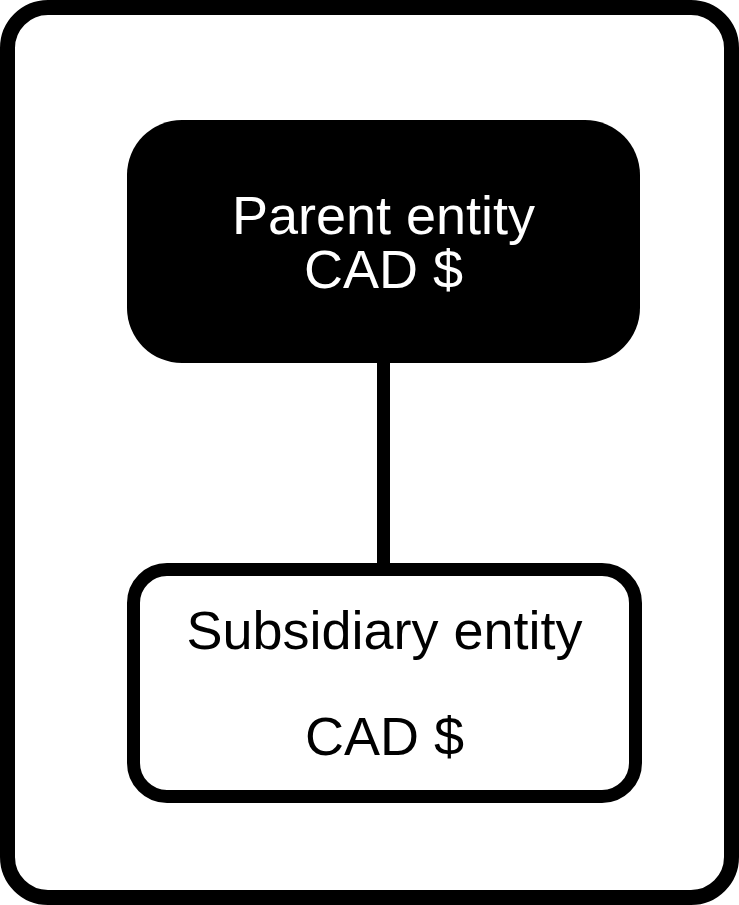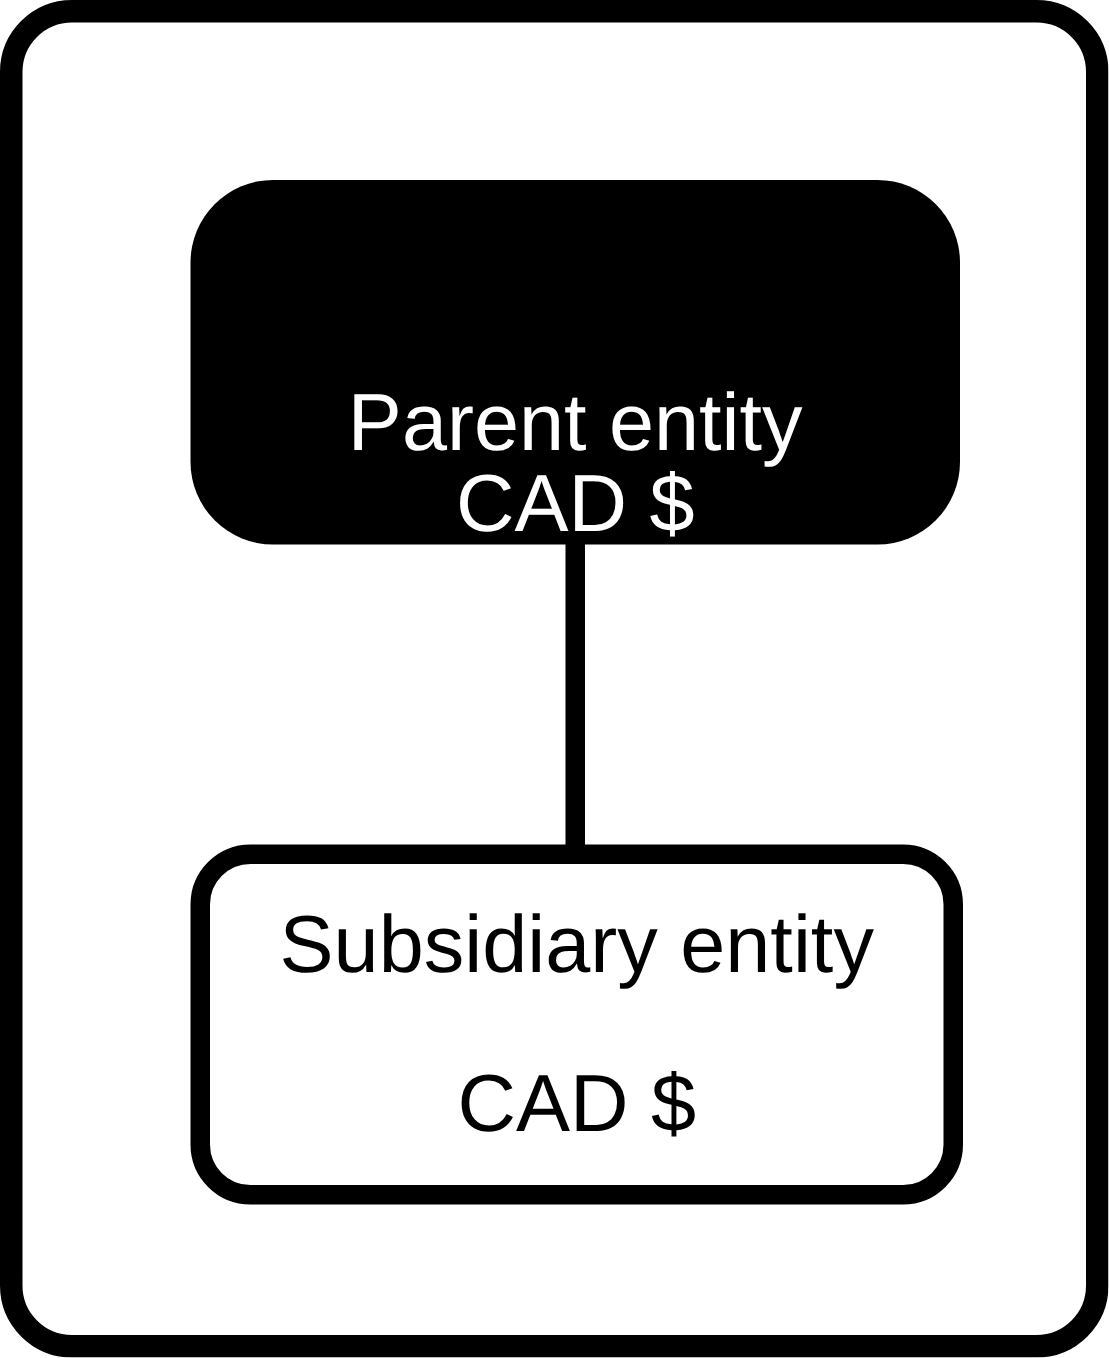--- a/index.html
+++ b/index.html
@@ -35,21 +35,20 @@
     text-align: center;
     font-size: 54px;
     line-height: 54px;
   }
   .node.parent {
     left: 112px; top: 105px;
     width: 513px; height: 243px;
     background: var(--node-black, #000000);
     color: #FFFFFF;
     border-radius: 55px;
-    justify-content: flex-end;
   }
   .node.subsidiary {
     left: 112px; top: 548px;
     width: 515px; height: 240px;
     background: var(--background, #FFFFFF);
     color: var(--node-black, #000000);
     border: 13px solid var(--node-black, #000000);
     border-radius: 40px;
     gap: 52px;
     align-items: center;

